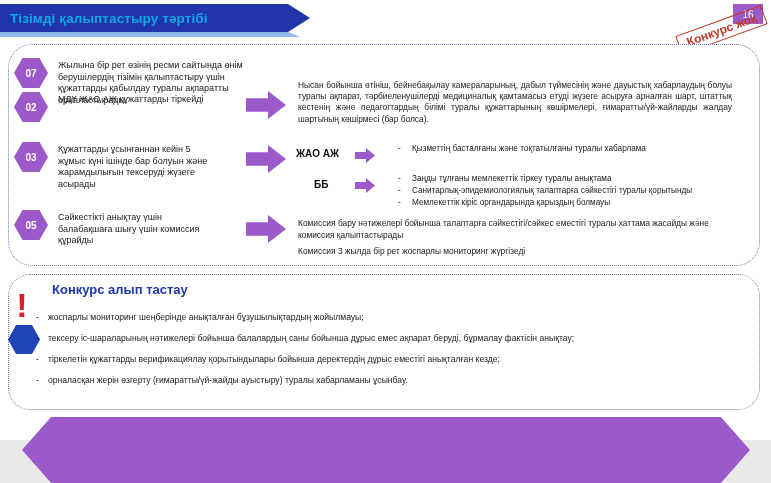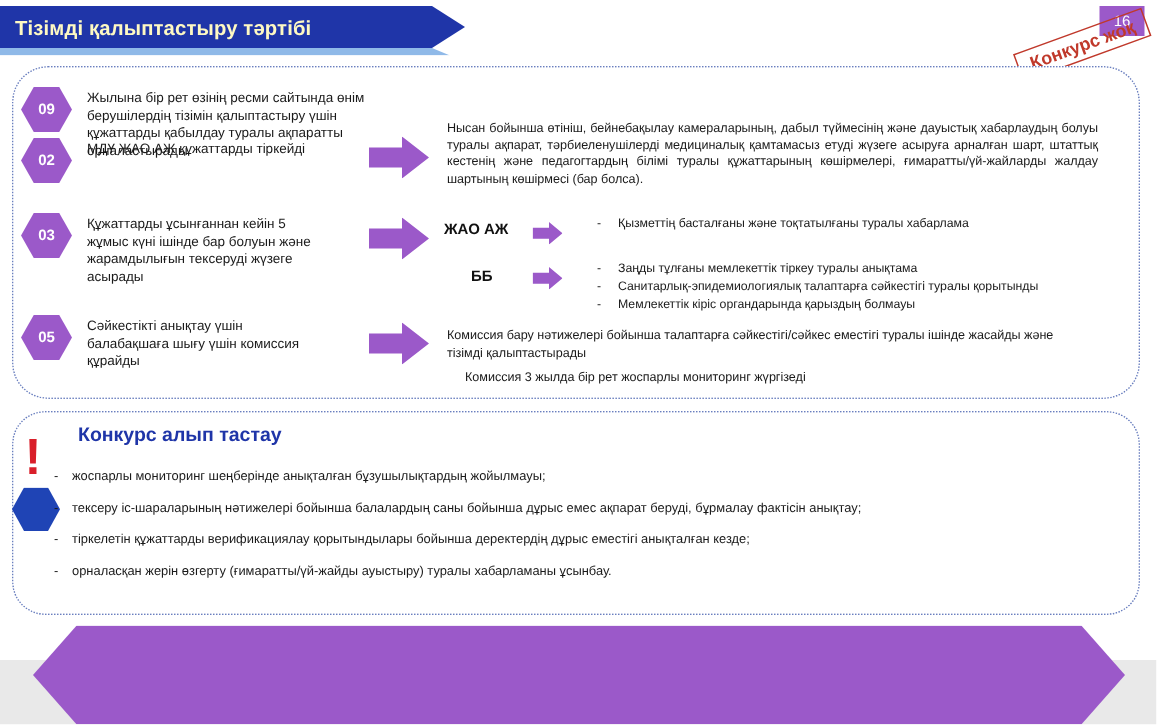--- a/index.html
+++ b/index.html
@@ -28,21 +28,21 @@
   .title-banner {
     position: absolute;
     left: 0; top: 4px;
     width: 310px; height: 28px;
     background: #1f35a8;
     clip-path: polygon(0 0, 288px 0, 310px 50%, 288px 100%, 0 100%);
     display: flex;
     align-items: center;
   }
   .title-banner-text {
-    color: #fef9c3;
+    color: #0ea5e9;
     font-size: 13.5px;
     font-weight: bold;
     padding-left: 10px;
     letter-spacing: .1px;
     white-space: nowrap;
   }
   .title-underline {
     position: absolute;
     left: 0; top: 32px;
     width: 305px; height: 5px;
@@ -229,21 +229,21 @@
 </div>
 <div class="title-underline"></div>
 
 <div class="page-badge">16</div>
 
 <div class="stamp">Конкурс жоқ</div>
 
 <div class="panel"></div>
 
 <div class="step" style="left:14px; top:58px; width:270px;">
-  <div class="hex">09</div>
+  <div class="hex">07</div>
   <div class="step-text" style="width:215px;">
     <span>Жылына бір рет өзінің ресми сайтында өнім берушілердің тізімін қалыптастыру үшін құжаттарды қабылдау туралы ақпаратты орналастырады</span>
   </div>
 </div>
 
 <div class="step" style="left:14px; top:92px; width:270px;">
   <div class="hex">02</div>
   <div class="step-text" style="width:215px;">
     <span>МДҰ ЖАО АЖ құжаттарды тіркейді</span>
   </div>
@@ -276,22 +276,22 @@
   <div><span class="dash">-</span><span>Қызметтің басталғаны және тоқтатылғаны туралы хабарлама</span></div>
 </div>
 
 <div class="grp-label" style="left:314px; top:179px;">ББ</div>
 <div class="bullets" style="left:382px; top:173px;">
   <div><span class="dash">-</span><span>Заңды тұлғаны мемлекеттік тіркеу туралы анықтама</span></div>
   <div><span class="dash">-</span><span>Санитарлық-эпидемиологиялық талаптарға сәйкестігі туралы қорытынды</span></div>
   <div><span class="dash">-</span><span>Мемлекеттік кіріс органдарында қарыздың болмауы</span></div>
 </div>
 
-<div class="commission" style="left:298px; top:218px; width:428px;">Комиссия бару нәтижелері бойынша талаптарға сәйкестігі/сәйкес еместігі туралы ішінде жасайды және тізімді қалыптастырады</div>
-<div class="commission" style="left:310px; top:246px; width:428px;">Комиссия 3 жылда бір рет жоспарлы мониторинг жүргізеді</div>
+<div class="commission" style="left:298px; top:218px; width:428px;">Комиссия бару нәтижелері бойынша талаптарға сәйкестігі/сәйкес еместігі туралы хаттама жасайды және комиссия қалыптастырады</div>
+<div class="commission" style="left:298px; top:246px; width:428px;">Комиссия 3 жылда бір рет жоспарлы мониторинг жүргізеді</div>
 
 <div class="bottom-box"></div>
 <div class="excl">!</div>
 <div class="blue-hex"></div>
 <div class="remove-title">Конкурс алып тастау</div>
 
 <div class="remove-list">
   <div><span class="dash">-</span><span>жоспарлы мониторинг шеңберінде анықталған бұзушылықтардың жойылмауы;</span></div>
   <div><span class="dash">-</span><span>тексеру іс-шараларының нәтижелері бойынша балалардың саны бойынша дұрыс емес ақпарат беруді, бұрмалау фактісін анықтау;</span></div>
   <div><span class="dash">-</span><span>тіркелетін құжаттарды верификациялау қорытындылары бойынша деректердің дұрыс еместігі анықталған кезде;</span></div>

